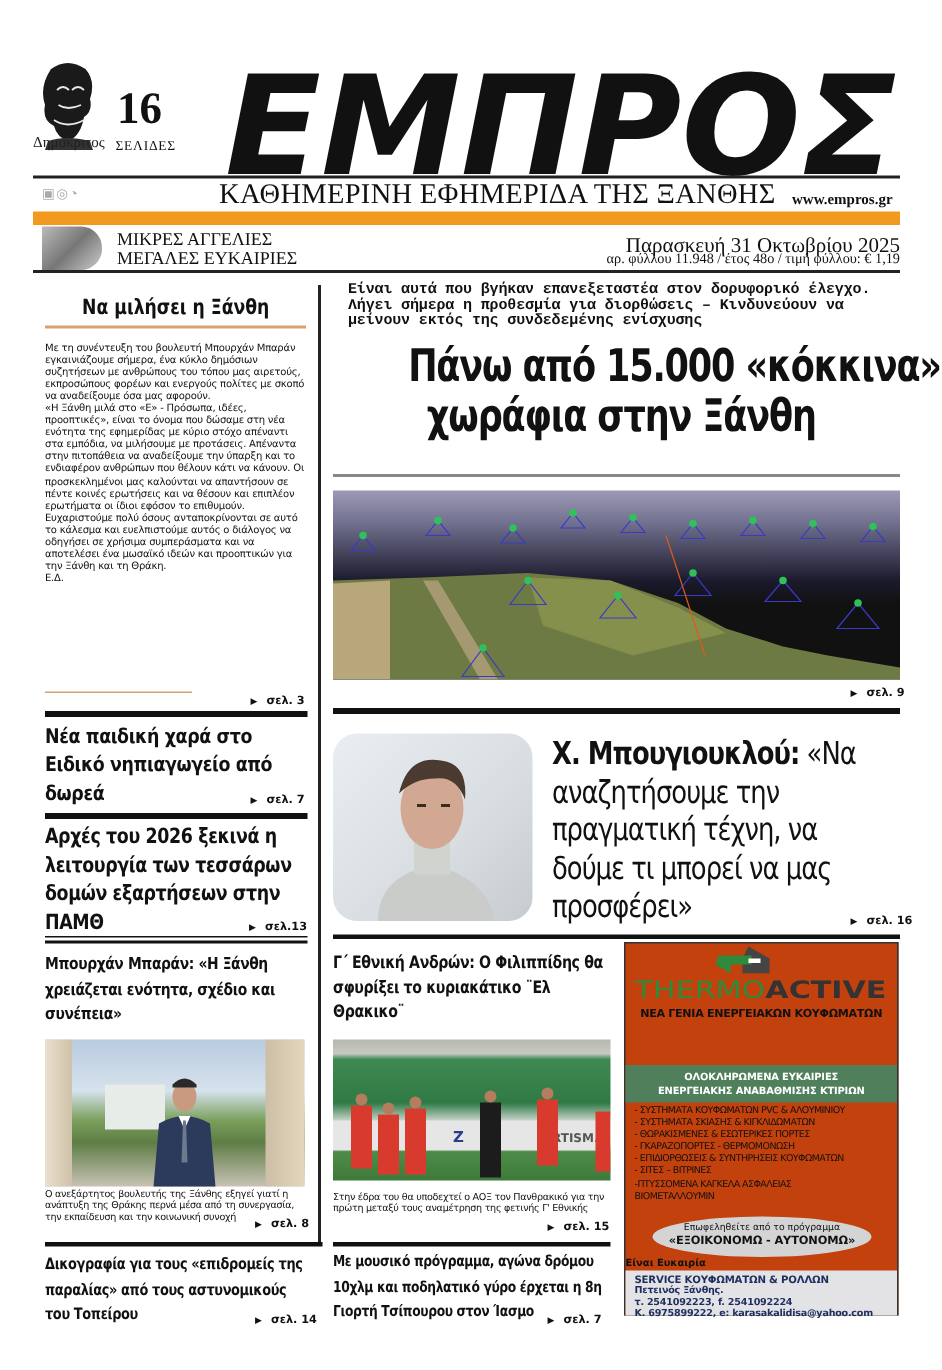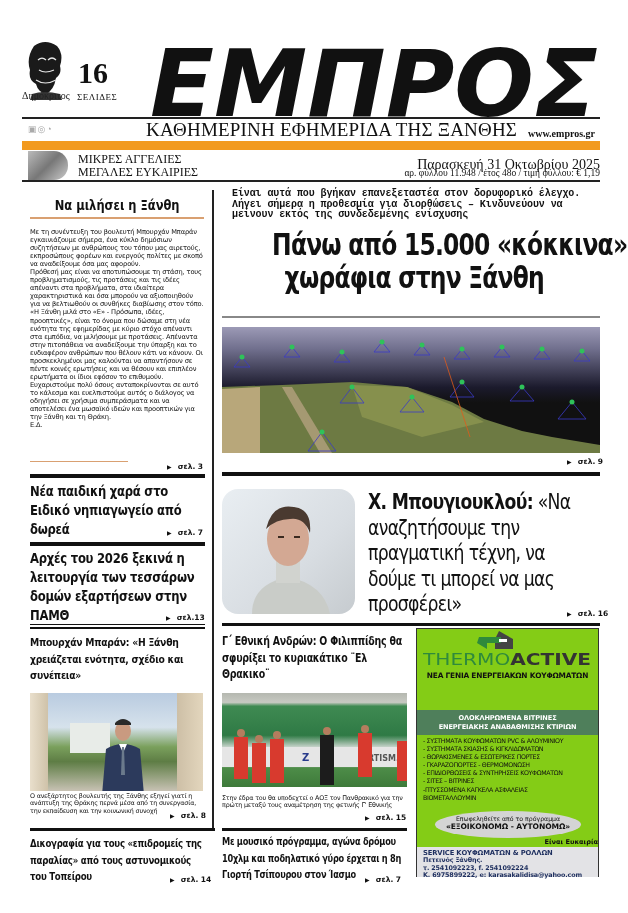--- a/index.html
+++ b/index.html
@@ -89,31 +89,31 @@
   #story-sport { left: 222px; top: 633px; width: 230px; font-size: 11.5px; line-height: 16.5px; transform: scaleX(0.82); transform-origin: left top; }
   #photo-sport { left: 222px; top: 693px; width: 185px; height: 94px; overflow: hidden;
     background: linear-gradient(180deg,#b5b8b0 0%,#c7c9c2 10%,#3f8a52 14%,#2f7a45 45%,#e5e5e5 60%,#d7d7d7 72%,#4d8c48 80%,#3e7a3a 100%); }
   #sport-caption { left: 222px; top: 795px; width: 185px; font-family: "DejaVu Sans", sans-serif; font-size: 6.4px; line-height: 7.3px; letter-spacing: -0.2px; }
   #ref-sport { left: 365px; top: 813px; }
   #rule-6 { left: 222px; top: 828px; width: 185px; height: 3px; }
   #story-festival { left: 222px; top: 834px; width: 225px; font-size: 10px; line-height: 16.5px; transform: scaleX(0.82); transform-origin: left top; }
   #ref-festival { left: 365px; top: 875px; }
 
   
-  #ad-box { left: 416px; top: 628px; width: 183px; height: 249px; border: 1px solid #333; background: #84cc16; }
+  #ad-box { left: 416px; top: 628px; width: 183px; height: 249px; border: 1px solid #333; background: #c2410c; }
   #ad-logo-icon { left: 58px; top: 2px; width: 48px; height: 18px; }
   #ad-brand { left: 6px; top: 22px; width: 170px; height: 16px; }
   #ad-tagline { left: 0; top: 42px; width: 181px; text-align: center; font-family: "DejaVu Sans", sans-serif; font-weight: bold; font-size: 7.4px; letter-spacing: -0.2px; }
   #ad-manager { left: 0; top: 56px; width: 181px; height: 23px; background: #e6e6e6; text-align: center; font-family: "DejaVu Sans", sans-serif; font-size: 6.6px; line-height: 8.5px; padding-top: 3px; letter-spacing: -0.1px; }
   #ad-green { left: 0; top: 81px; width: 181px; height: 25px; background: #4f7f5b; color: #fff; text-align: center; font-family: "DejaVu Sans", sans-serif; font-weight: bold; font-size: 6.6px; line-height: 8.5px; padding-top: 4px; letter-spacing: -0.1px; }
   #ad-list { left: 6px; top: 108px; width: 175px; font-family: "DejaVu Sans", sans-serif; font-size: 6.3px; line-height: 8.1px; letter-spacing: -0.35px; }
   #ad-program { left: 18px; top: 182px; width: 146px; height: 27px; border-radius: 50%; background: #d4d4d4; text-align: center; font-family: "DejaVu Sans", sans-serif; }
   #ad-program-l1 { font-size: 6.2px; padding-top: 4px; display: block; }
   #ad-program-l2 { font-size: 7.6px; font-weight: bold; display: block; letter-spacing: -0.1px; }
-  #ad-program-l3 { left: 0; top: 209px; width: 181px; text-align: right; font-family: "DejaVu Sans", sans-serif; font-size: 6.6px; font-weight: bold; }
+  #ad-program-l3 { left: 0; top: 209px; width: 181px; text-align: left; font-family: "DejaVu Sans", sans-serif; font-size: 6.6px; font-weight: bold; }
   #ad-service { left: 0; top: 218px; width: 181px; height: 30px; background: #e3e3e6; padding: 3px 0 0 6px; font-family: "DejaVu Sans", sans-serif; font-weight: bold; font-size: 6.4px; line-height: 7.3px; color: #1e2f5f; letter-spacing: -0.15px; }
   #ad-service .svc-title { font-size: 6.8px; }
 </style>
 </head>
 <body>
 
 <svg id="bust" class="abs" viewBox="0 0 42 60">
   <path d="M10 6 Q21 -2 33 6 Q40 14 36 26 Q38 34 32 38 Q30 50 22 54 Q14 52 12 44 Q4 40 6 30 Q2 18 10 6Z" fill="#1a1a1a"></path>
   <path d="M14 20 Q18 16 22 20 M24 20 Q28 16 32 20 M15 30 Q21 34 30 30 M12 40 Q21 46 32 40" stroke="#e8e8e8" stroke-width="1.2" fill="none"></path>
   <path d="M8 54 Q20 50 36 54 L38 60 L6 60Z" fill="#333"></path>
@@ -135,21 +135,20 @@
 <div id="date" class="abs">Παρασκευή 31 Οκτωβρίου 2025</div>
 <div id="issue" class="abs">αρ. φύλλου 11.948 / έτος 48ο / τιμή φύλλου: € 1,19</div>
 <div id="header-rule" class="abs"></div>
 
 <div id="col-divider" class="abs"></div>
 
 <div id="editorial-title" class="abs cond"><span>Να μιλήσει η Ξάνθη</span></div>
 <div id="editorial-underline" class="abs"></div>
 <div id="editorial-body" class="abs">
   <p>Με τη συνέντευξη του βουλευτή Μπουρχάν Μπαράν εγκαινιάζουμε σήμερα, ένα κύκλο δημόσιων συζητήσεων με ανθρώπους του τόπου μας αιρετούς, εκπροσώπους φορέων και ενεργούς πολίτες με σκοπό να αναδείξουμε όσα μας αφορούν.</p>
-  <p>Πρόθεσή μας είναι να αποτυπώσουμε τη στάση, τους προβληματισμούς, τις προτάσεις και τις ιδέες απέναντι στα προβλήματα, στα ιδιαίτερα χαρακτηριστικά και όσα μπορούν να αξιοποιηθούν για να βελτιωθούν οι συνθήκες διαβίωσης στον τόπο.</p>
   <p>«Η Ξάνθη μιλά στο «Ε» - Πρόσωπα, ιδέες, προοπτικές», είναι το όνομα που δώσαμε στη νέα ενότητα της εφημερίδας με κύριο στόχο απέναντι στα εμπόδια, να μιλήσουμε με προτάσεις. Απέναντα στην πιτοπάθεια να αναδείξουμε την ύπαρξη και το ενδιαφέρον ανθρώπων που θέλουν κάτι να κάνουν. Οι προσκεκλημένοι μας καλούνται να απαντήσουν σε πέντε κοινές ερωτήσεις και να θέσουν και επιπλέον ερωτήματα οι ίδιοι εφόσον το επιθυμούν. Ευχαριστούμε πολύ όσους ανταποκρίνονται σε αυτό το κάλεσμα και ευελπιστούμε αυτός ο διάλογος να οδηγήσει σε χρήσιμα συμπεράσματα και να αποτελέσει ένα μωσαϊκό ιδεών και προοπτικών για την Ξάνθη και τη Θράκη.</p>
   <p>Ε.Δ.</p>
 </div>
 <div id="editorial-sign-rule" class="abs"></div>
 <div id="ref-ed" class="abs page-ref"><span class="arrow">▶</span><span>σελ. 3</span></div>
 <div id="rule-1" class="abs thick-rule"></div>
 
 <div id="story-playground" class="abs lhead">Νέα παιδική χαρά στο Ειδικό νηπιαγωγείο από δωρεά</div>
 <div id="ref-playground" class="abs page-ref"><span class="arrow">▶</span><span>σελ. 7</span></div>
 <div id="rule-2" class="abs thick-rule"></div>
@@ -261,21 +260,21 @@
     <path d="M4 6 L26 6 L26 12 L12 12 L12 18 L2 12Z" fill="#2f8a3c"></path>
     <rect x="24" y="8" width="8" height="3" fill="#fff"></rect>
   </svg>
   <svg id="ad-brand" class="abs" viewBox="0 0 170 16" preserveAspectRatio="none">
     <text x="0" y="14" font-size="16" font-family="DejaVu Sans, sans-serif" textLength="168" lengthAdjust="spacingAndGlyphs">
       <tspan fill="#2f8a3c">THERMO</tspan><tspan fill="#333" font-weight="bold">ACTIVE</tspan>
     </text>
   </svg>
   <div id="ad-tagline" class="abs">ΝΕΑ ΓΕΝΙΑ ΕΝΕΡΓΕΙΑΚΩΝ ΚΟΥΦΩΜΑΤΩΝ</div>
   <div id="ad-green" class="abs">
-    <div>ΟΛΟΚΛΗΡΩΜΕΝΑ ΒΙΤΡΙΝΕΣ</div>
+    <div>ΟΛΟΚΛΗΡΩΜΕΝΑ ΕΥΚΑΙΡΙΕΣ</div>
     <div>ΕΝΕΡΓΕΙΑΚΗΣ ΑΝΑΒΑΘΜΙΣΗΣ ΚΤΙΡΙΩΝ</div>
   </div>
   <div id="ad-list" class="abs">
     <div>- ΣΥΣΤΗΜΑΤΑ ΚΟΥΦΩΜΑΤΩΝ PVC &amp; ΑΛΟΥΜΙΝΙΟΥ</div>
     <div>- ΣΥΣΤΗΜΑΤΑ ΣΚΙΑΣΗΣ &amp; ΚΙΓΚΛΙΔΩΜΑΤΩΝ</div>
     <div>- ΘΩΡΑΚΙΣΜΕΝΕΣ &amp; ΕΣΩΤΕΡΙΚΕΣ ΠΟΡΤΕΣ</div>
     <div>- ΓΚΑΡΑΖΟΠΟΡΤΕΣ - ΘΕΡΜΟΜΟΝΩΣΗ</div>
     <div>- ΕΠΙΔΙΟΡΘΩΣΕΙΣ &amp; ΣΥΝΤΗΡΗΣΕΙΣ ΚΟΥΦΩΜΑΤΩΝ</div>
     <div>- ΣΙΤΕΣ – ΒΙΤΡΙΝΕΣ</div>
     <div>-ΠΤΥΣΣΟΜΕΝΑ ΚΑΓΚΕΛΑ ΑΣΦΑΛΕΙΑΣ</div>

